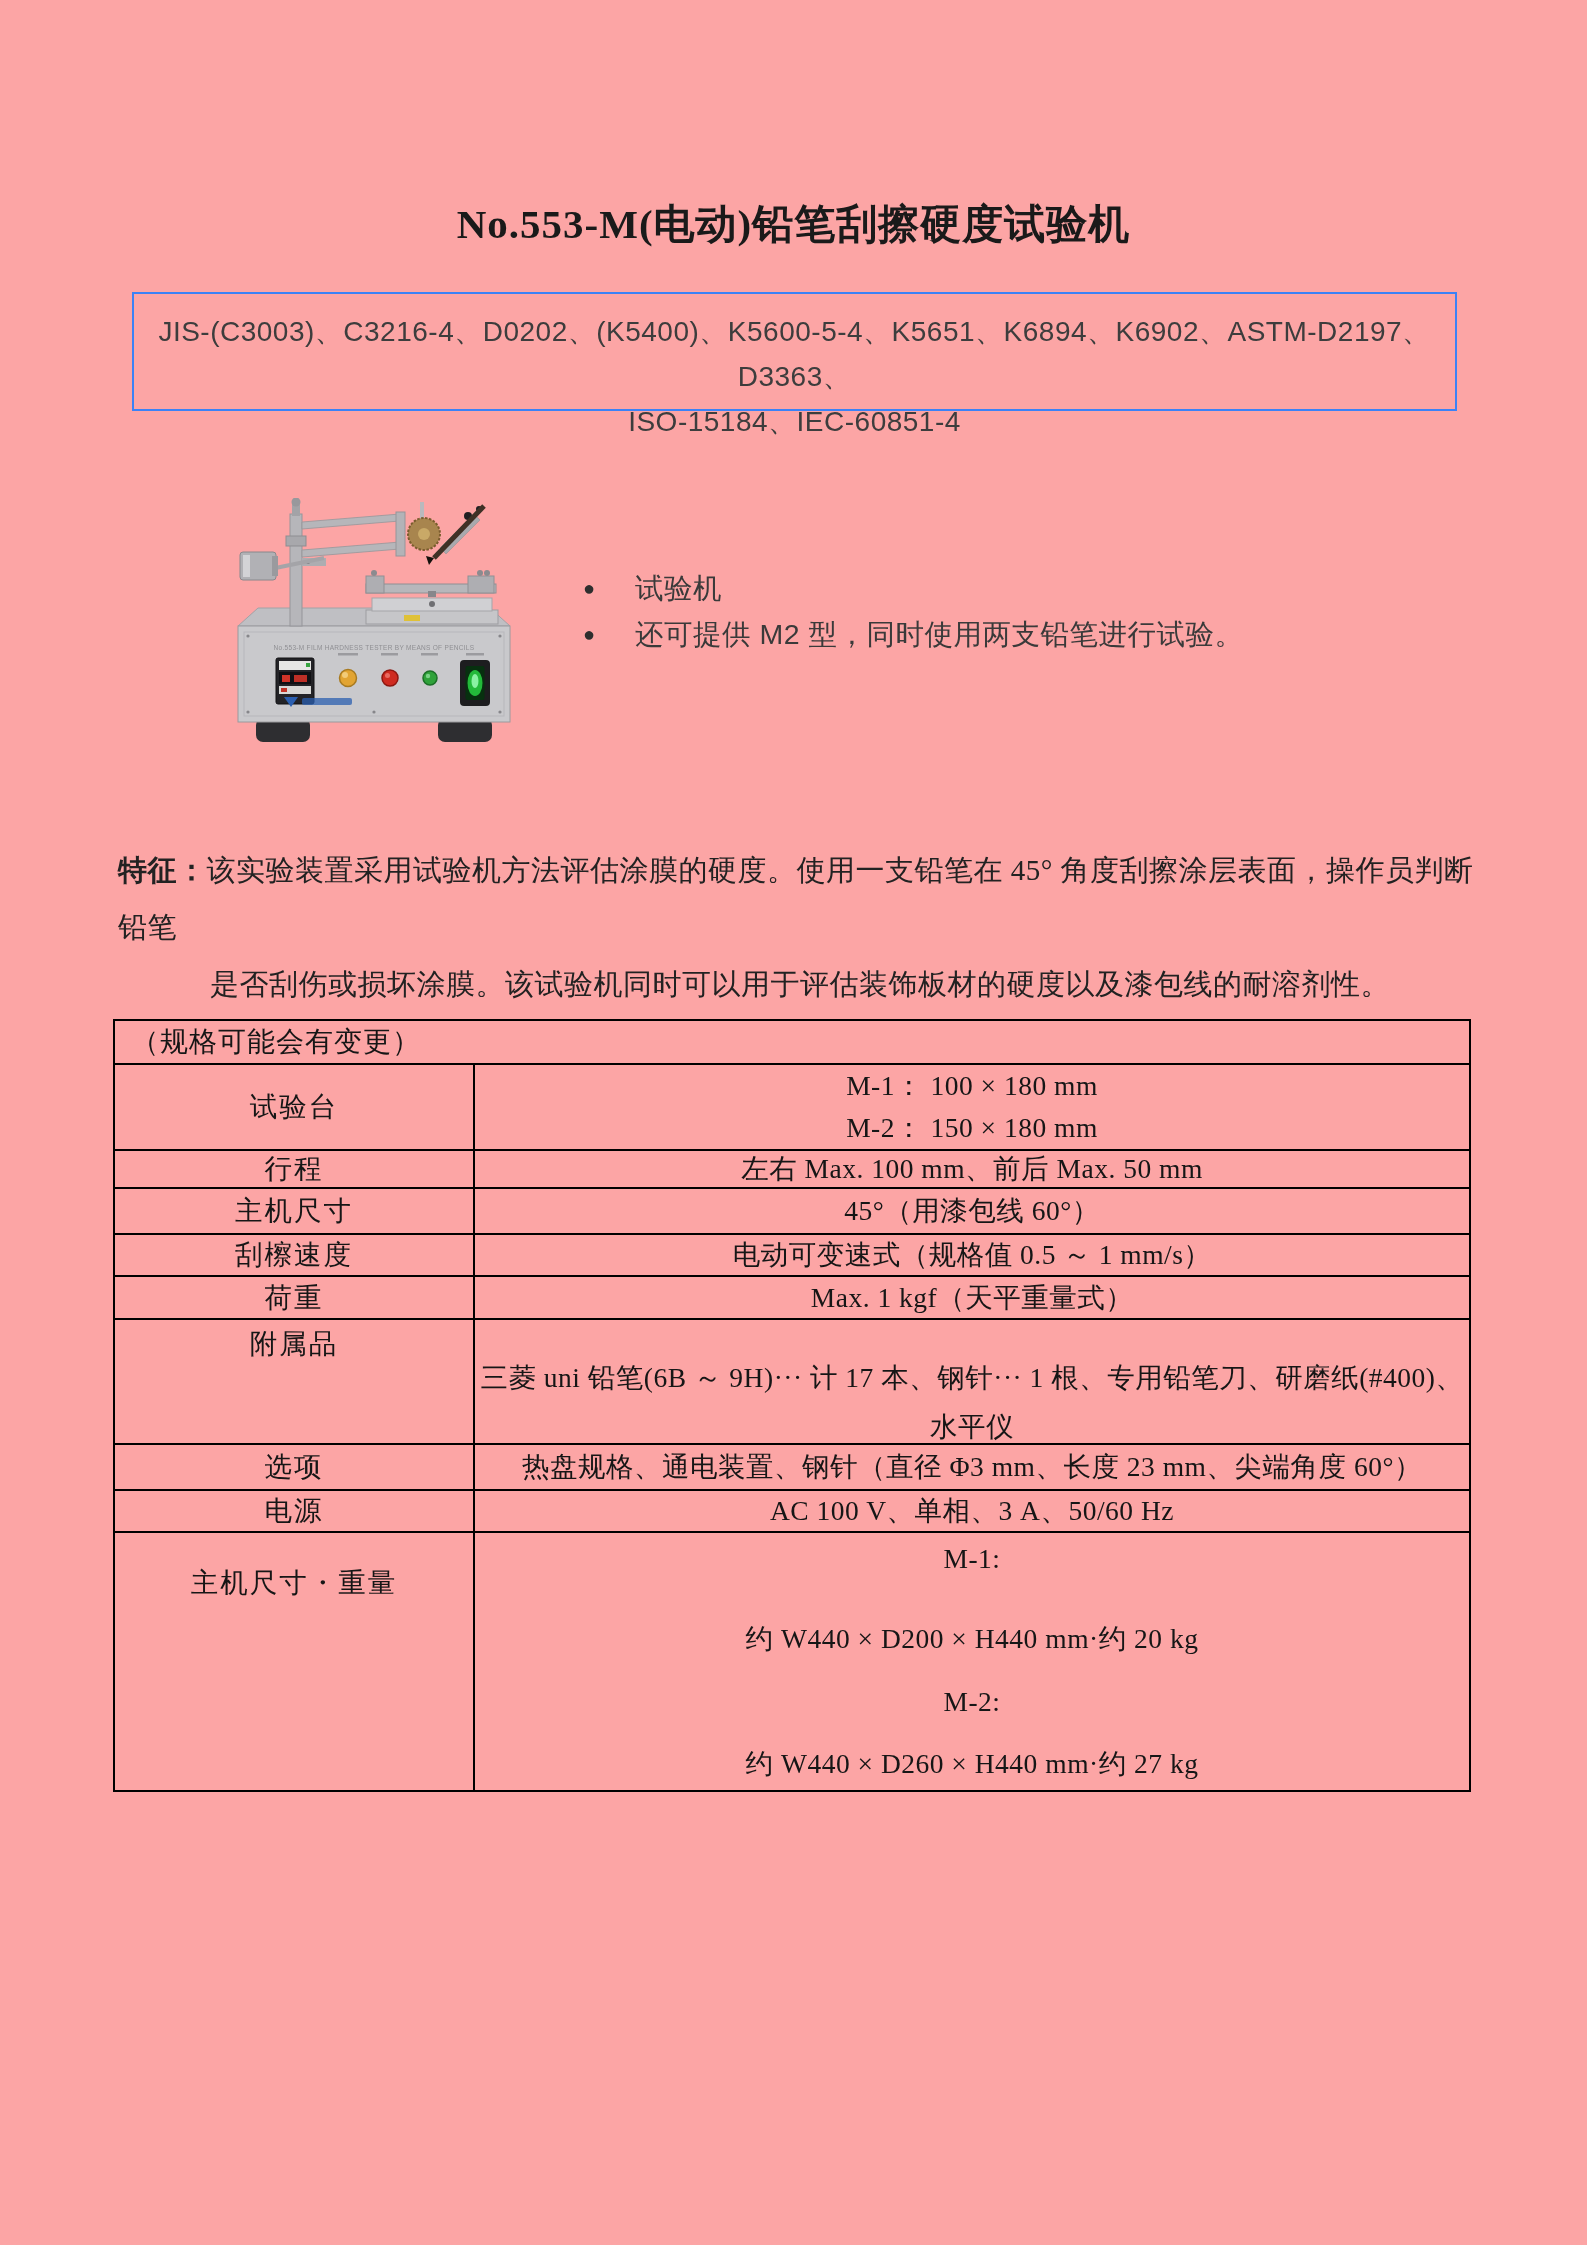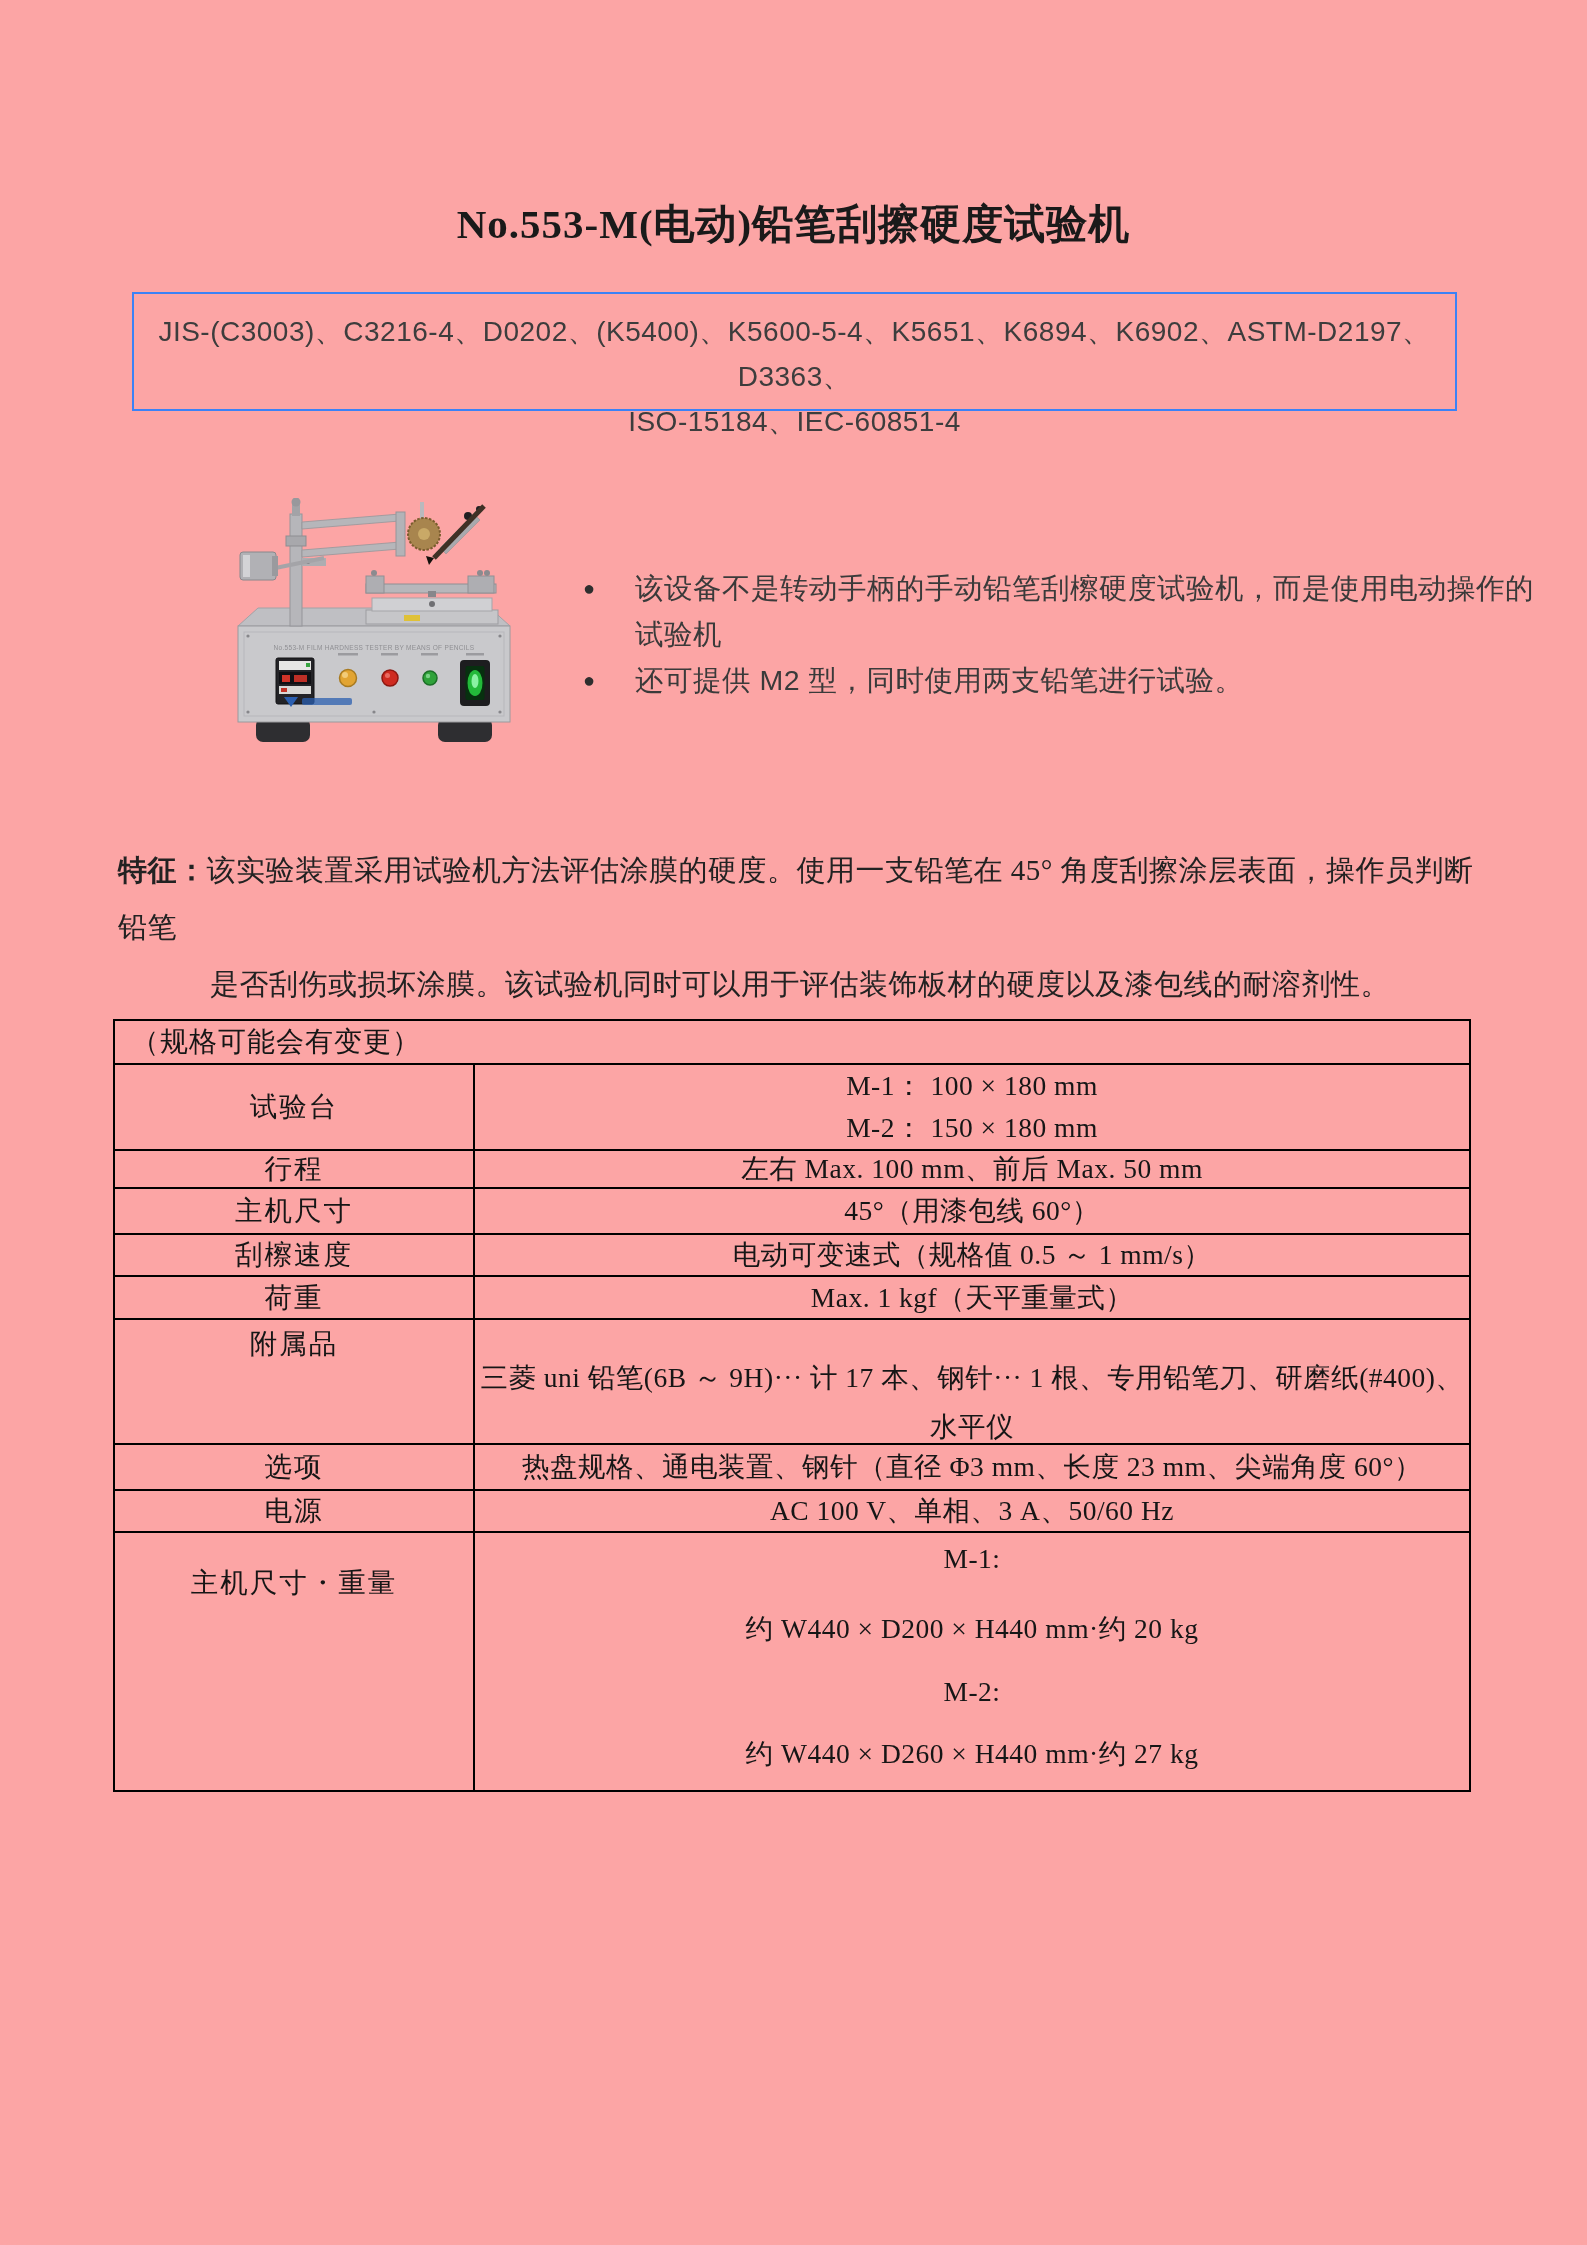--- a/index.html
+++ b/index.html
@@ -46,21 +46,21 @@
   tr.r8{height:259px;} tr.rh{height:42px;}
   .r0 .val div{line-height:42px;}
   .r5 .lab{vertical-align:top;padding-top:6px;}
   .r5 .val{vertical-align:top;}
   .r5 .val .l0{margin-top:42px;line-height:32px;}
   .r5 .val .l1{margin-top:17px;line-height:32px;}
   .r8 .lab{vertical-align:top;padding-top:32px;}
   .r8 .val{vertical-align:top;}
   .r8 .val div{line-height:30px;}
   .r8 .val .l0{margin-top:11px;}
-  .r8 .val .l1{margin-top:40px;}
+  .r8 .val .l1{margin-top:50px;}
   .r8 .val .l2{margin-top:33px;}
   .r8 .val .l3{margin-top:32px;}
 </style>
 </head>
 <body>
 
 <div class="page">
 
   <div class="title">No.553-M(电动)铅笔刮擦硬度试验机</div>
 
@@ -172,21 +172,20 @@
       <rect x="12" y="54" width="36" height="28" rx="3" fill="#b1b1b5" stroke="#88888c"></rect>
       <rect x="15" y="57" width="7" height="22" fill="#d9d9dc" opacity="0.85"></rect>
       <rect x="44" y="58" width="6" height="20" fill="#9a9a9e"></rect>
     </g>
   </svg>
 
   <div class="bullets">
     <div class="bullet">
       <span class="dot">●</span>
       <span class="lines">
-        <div>该设备不是转动手柄的手动铅笔刮檫硬度试验机，而是使用电动操作的</div>
         <div>试验机</div>
       </span>
     </div>
     <div class="bullet">
       <span class="dot">●</span>
       <span class="lines">
         <div>还可提供 M2 型，同时使用两支铅笔进行试验。</div>
       </span>
     </div>
   </div>

